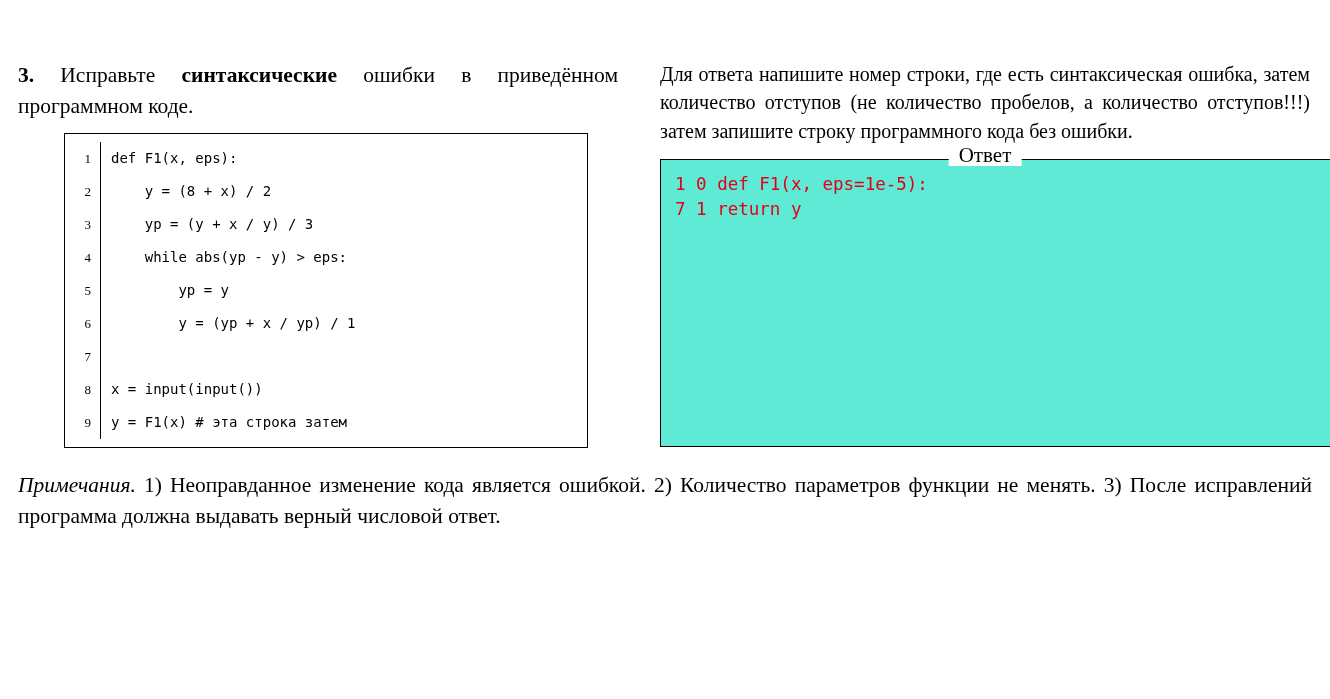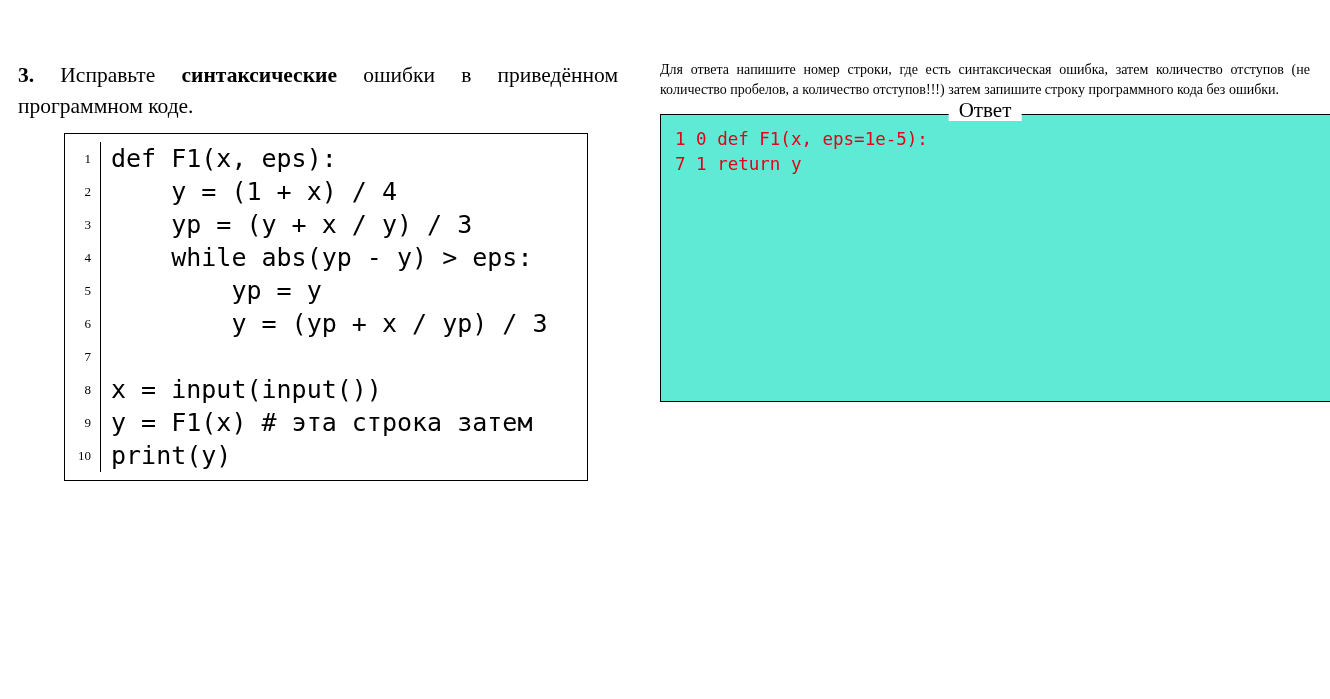--- a/index.html
+++ b/index.html
@@ -70,32 +70,32 @@
     text-align: right;
     padding-right: 9px !important;
     font-family: "Liberation Serif", serif;
     font-size: 13px;
     color: #000;
     line-height: 33px;
     height: 33px;
   }
   .cl {
     font-family: "DejaVu Sans Mono", monospace;
-    font-size: 25px;
+    font-size: 14px;
     line-height: 33px;
     height: 33px;
     white-space: pre;
     letter-spacing: 0px;
   }
   .rule-left {
     border-left: 1.6px solid #000;
     padding-left: 10px !important;
   }
   .intro {
-    font-size: 14px;
+    font-size: 20px;
     line-height: 1.42;
     text-align: justify;
     margin: 0 0 10px 0;
     hyphens: manual;
   }
   .answer-wrap {
     position: relative;
     margin-top: 14px;
   }
   .answer-frame {
@@ -155,53 +155,49 @@
 
       <div class="code-box">
         <table class="code-table">
           <tbody>
             <tr>
               <td class="ln">1</td>
               <td class="cl rule-left">def F1(x, eps):</td>
             </tr>
             <tr>
               <td class="ln">2</td>
-              <td class="cl rule-left">    y = (1 + x) / 4</td>
+              <td class="cl rule-left">    y = (8 + x) / 2</td>
             </tr>
             <tr>
               <td class="ln">3</td>
               <td class="cl rule-left">    yp = (y + x / y) / 3</td>
             </tr>
             <tr>
               <td class="ln">4</td>
               <td class="cl rule-left">    while abs(yp - y) &gt; eps:</td>
             </tr>
             <tr>
               <td class="ln">5</td>
               <td class="cl rule-left">        yp = y</td>
             </tr>
             <tr>
               <td class="ln">6</td>
-              <td class="cl rule-left">        y = (yp + x / yp) / 3</td>
+              <td class="cl rule-left">        y = (yp + x / yp) / 1</td>
             </tr>
             <tr>
               <td class="ln">7</td>
               <td class="cl rule-left"></td>
             </tr>
             <tr>
               <td class="ln">8</td>
               <td class="cl rule-left">x = input(input())</td>
             </tr>
             <tr>
               <td class="ln">9</td>
               <td class="cl rule-left">y = F1(x) # эта строка затем</td>
-            </tr>
-            <tr>
-              <td class="ln">10</td>
-              <td class="cl rule-left">print(y)</td>
             </tr>
           </tbody>
         </table>
       </div>
 
     </div>
 
     <div class="col-right">
 
       <p class="intro">Для ответа напишите номер строки, где есть синтаксическая ошибка, затем количество отступов (не количество пробелов, а количество отступов!!!) затем запишите строку программного кода без ошибки.</p>
@@ -211,16 +207,17 @@
         <div class="answer-frame">
           <div class="answer-line">1 0 def F1(x, eps=1e-5):</div>
           <div class="answer-line">7 1 return y</div>
         </div>
       </div>
 
     </div>
 
   </div>
 
+  <p class="notes"><span class="notes-label">Примечания.</span><span> 1) Неоправданное изменение кода является ошибкой. 2) Количество параметров функции не менять. 3) После исправлений программа должна выдавать верный числовой ответ.</span></p>
 
   <div class="bottom-rule"></div>
 
 </div>
 
 </body></html>

